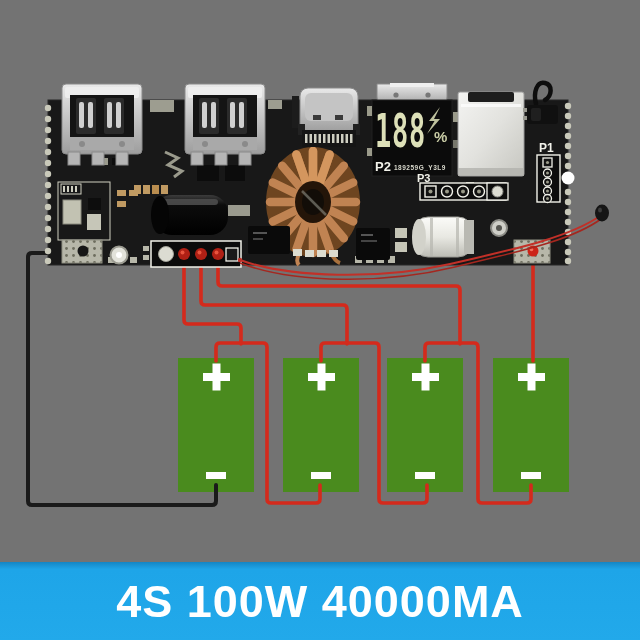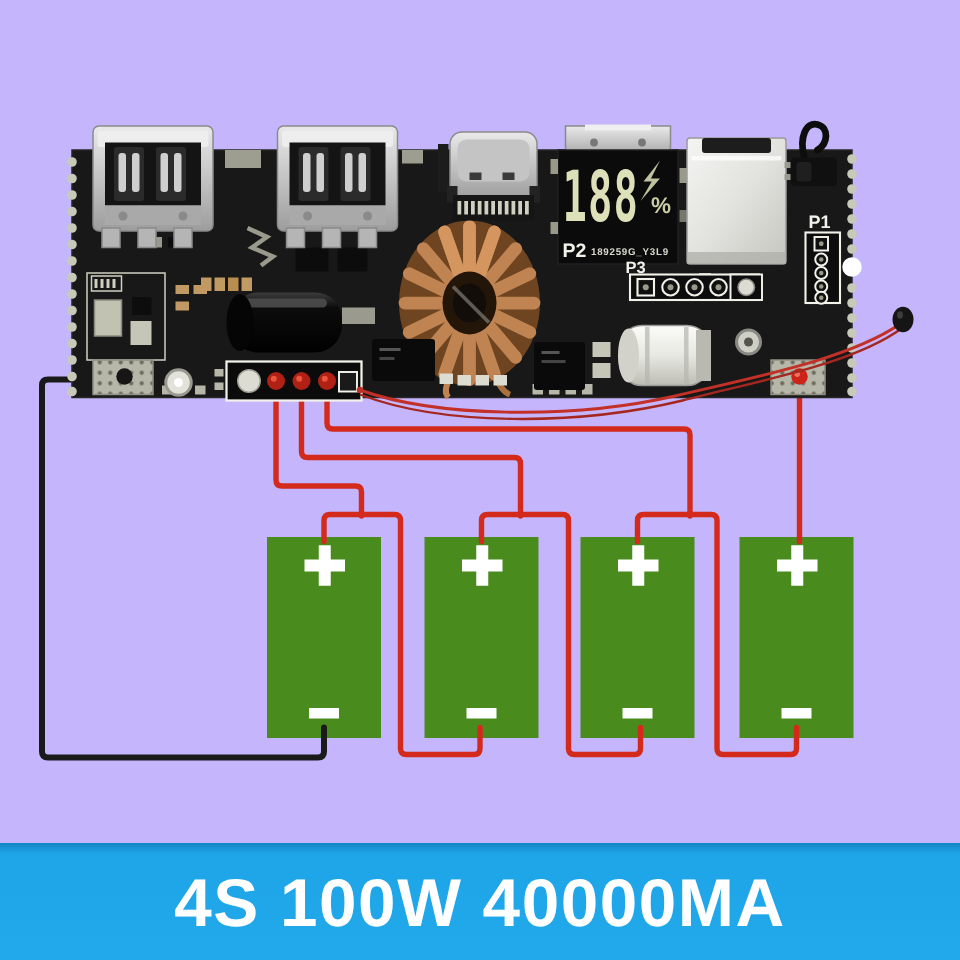--- a/index.html
+++ b/index.html
@@ -1,16 +1,16 @@
 <!DOCTYPE html>
 <html><head>
 <meta charset="utf-8">
 <style>
   html,body{margin:0;padding:0;background:#ffffff;}
-  #stage{position:relative;width:640px;height:640px;background:#c4b5fd;overflow:hidden;
+  #stage{position:relative;width:640px;height:640px;background:#737373;overflow:hidden;
          font-family:"Liberation Sans",sans-serif;}
   #scene{position:absolute;left:0;top:0;}
   #banner{position:absolute;left:0;top:562px;width:640px;height:80px;
           background:linear-gradient(180deg,#1485c4 0%,#1ea5e8 9%,#22a9ea 100%);
           display:flex;align-items:center;justify-content:center;}
   #banner .txt{color:#ffffff;font-weight:bold;font-size:45px;letter-spacing:1px;
           font-family:"Liberation Sans",sans-serif;}
   .seg{font-family:"DejaVu Sans Mono",monospace;font-weight:bold;}
 </style>
 </head>

